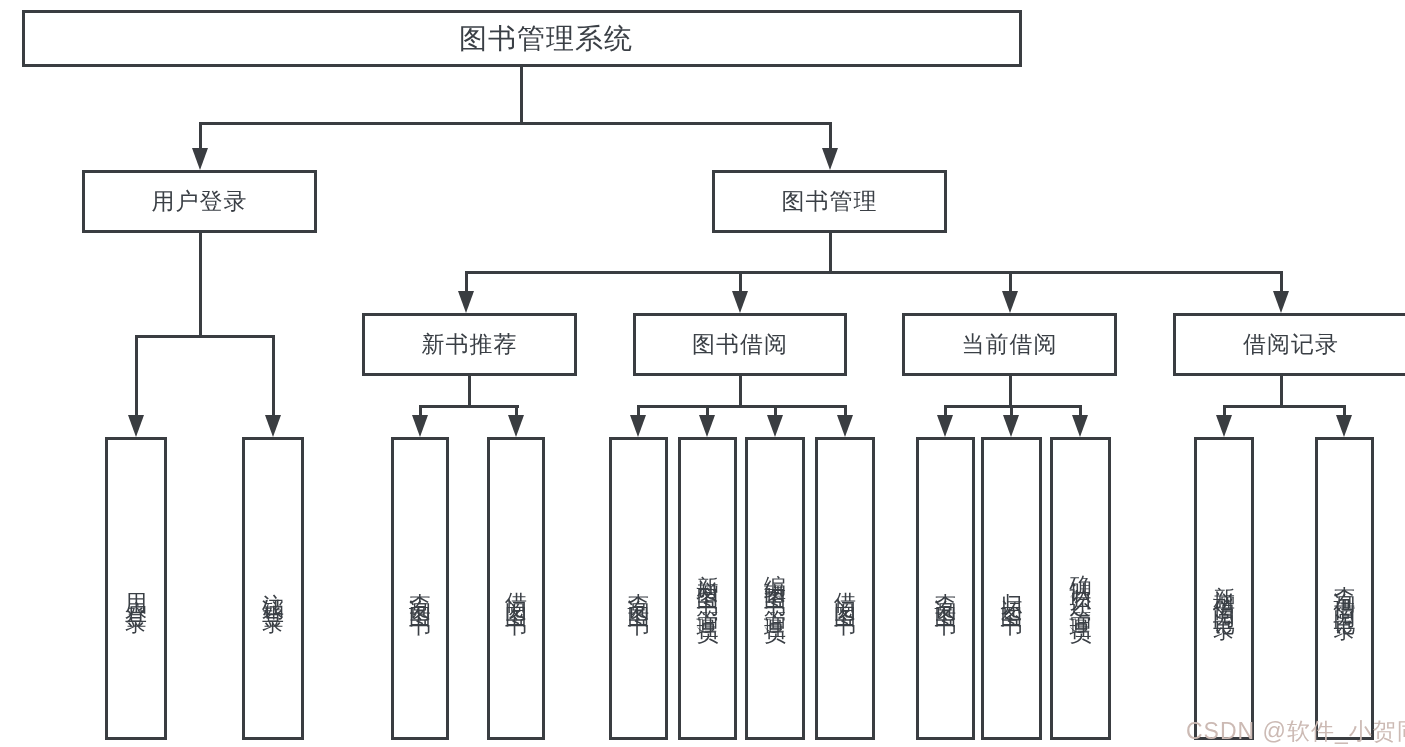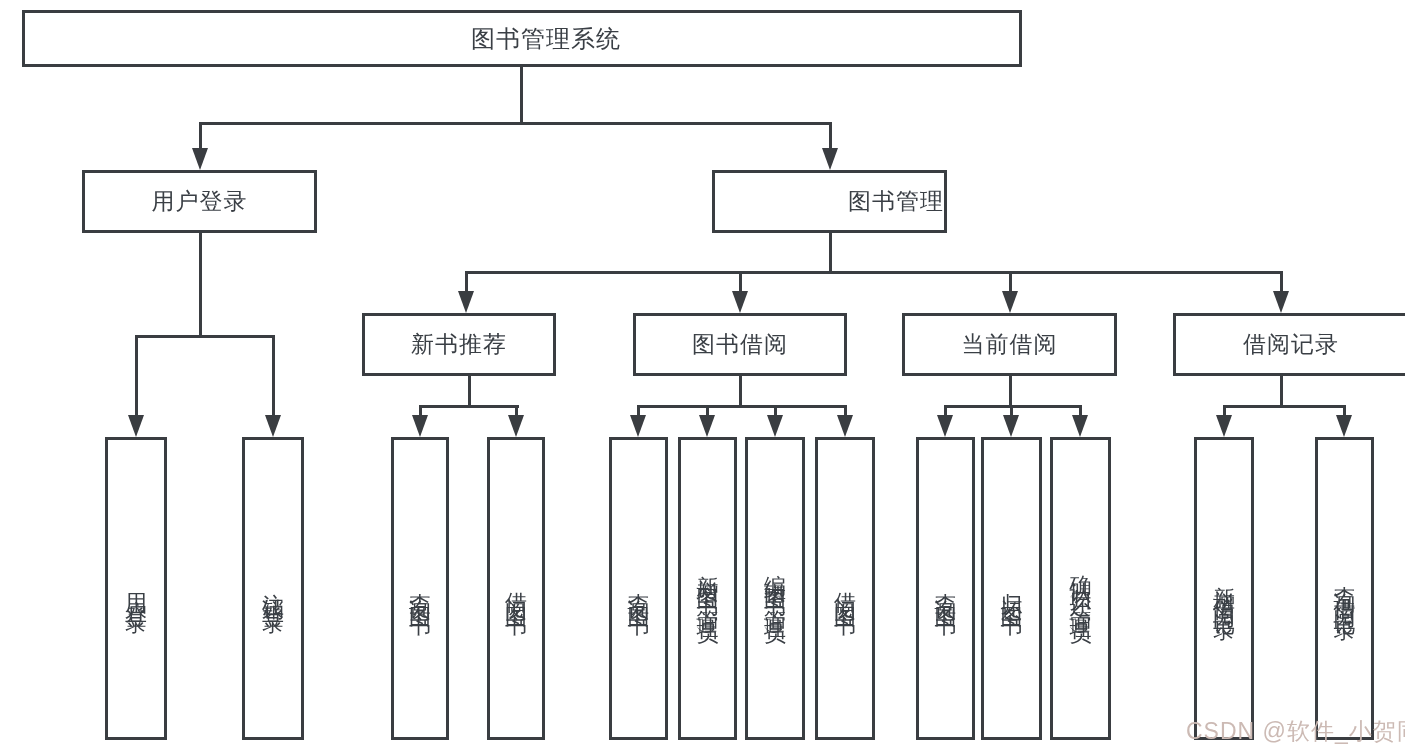--- a/index.html
+++ b/index.html
@@ -2,21 +2,21 @@
 <html style="--line: #3a3d41; --text: #3a3f45; --wm: #ccbab4; --bg: #ffffff;"><head>
 <meta charset="utf-8">
 <style>
   :root { --line:#3a3d41; --text:#3a3f45; --wm:#ccbab4; --bg:#ffffff; }
   * { margin:0; padding:0; box-sizing:border-box; }
   body { background:#fff; font-family:"Liberation Sans", sans-serif; }
   .canvas { position:relative; width:1405px; height:747px; background:var(--bg); overflow:hidden; }
   .box { position:absolute; border:3px solid var(--line); background:#fff;
          display:flex; align-items:center; justify-content:center; color:var(--text); }
   .hlabel { font-size:23px; color:var(--text); letter-spacing:1px; white-space:nowrap; }
-  .root-label { font-size:24px;margin-left:48px; }
+  .root-label { font-size:28px;margin-left:48px; }
   .vtext { writing-mode:vertical-rl; text-orientation:mixed; font-size:22px;
            letter-spacing:7px; line-height:1.1; color:var(--text); }
   .line { position:absolute; background:var(--line); }
   .arrow { position:absolute; width:0; height:0;
            border-left:8px solid transparent; border-right:8px solid transparent;
            border-top:22px solid var(--line); }
   .watermark { position:absolute; left:1186px; top:716px; font-size:23px;
                color:var(--wm); white-space:nowrap; z-index:5; letter-spacing:1px; }
 </style>
 </head>
@@ -31,21 +31,21 @@
   <div class="line" style="left:520px; top:66px; width:3px; height:58px;"></div>
   <div class="line" style="left:199px; top:122px; width:633px; height:3px;"></div>
   <div class="line" style="left:199px; top:122px; width:3px; height:26px;"></div>
   <div class="arrow" style="left:192px; top:148px;"></div>
   <div class="line" style="left:829px; top:122px; width:3px; height:26px;"></div>
   <div class="arrow" style="left:822px; top:148px;"></div>
 
   <div class="box" style="left:82px; top:170px; width:235px; height:63px;">
     <span class="hlabel">用户登录</span>
   </div>
-  <div class="box" style="left:712px; top:170px; width:235px; height:63px;justify-content:flex-end;">
+  <div class="box" style="left:712px; top:170px; width:235px; height:63px;">
     <span class="hlabel">图书管理</span>
   </div>
 
   <div class="line" style="left:199px; top:233px; width:3px; height:105px;"></div>
   <div class="line" style="left:135px; top:335px; width:140px; height:3px;"></div>
   <div class="line" style="left:135px; top:335px; width:3px; height:80px;"></div>
   <div class="arrow" style="left:128px; top:415px;"></div>
   <div class="line" style="left:272px; top:335px; width:3px; height:80px;"></div>
   <div class="arrow" style="left:265px; top:415px;"></div>
 
@@ -53,21 +53,21 @@
   <div class="line" style="left:465px; top:271px; width:818px; height:3px;"></div>
   <div class="line" style="left:465px; top:271px; width:3px; height:20px;"></div>
   <div class="arrow" style="left:458px; top:291px;"></div>
   <div class="line" style="left:739px; top:271px; width:3px; height:20px;"></div>
   <div class="arrow" style="left:732px; top:291px;"></div>
   <div class="line" style="left:1009px; top:271px; width:3px; height:20px;"></div>
   <div class="arrow" style="left:1002px; top:291px;"></div>
   <div class="line" style="left:1280px; top:271px; width:3px; height:20px;"></div>
   <div class="arrow" style="left:1273px; top:291px;"></div>
 
-  <div class="box" style="left:362px; top:313px; width:194px; height:63px;">
+  <div class="box" style="left:362px; top:313px; width:215px; height:63px;">
     <span class="hlabel">新书推荐</span>
   </div>
   <div class="box" style="left:633px; top:313px; width:214px; height:63px;">
     <span class="hlabel">图书借阅</span>
   </div>
   <div class="box" style="left:902px; top:313px; width:215px; height:63px;">
     <span class="hlabel">当前借阅</span>
   </div>
   <div class="box" style="left:1173px; top:313px; width:236px; height:63px;">
     <span class="hlabel">借阅记录</span>

